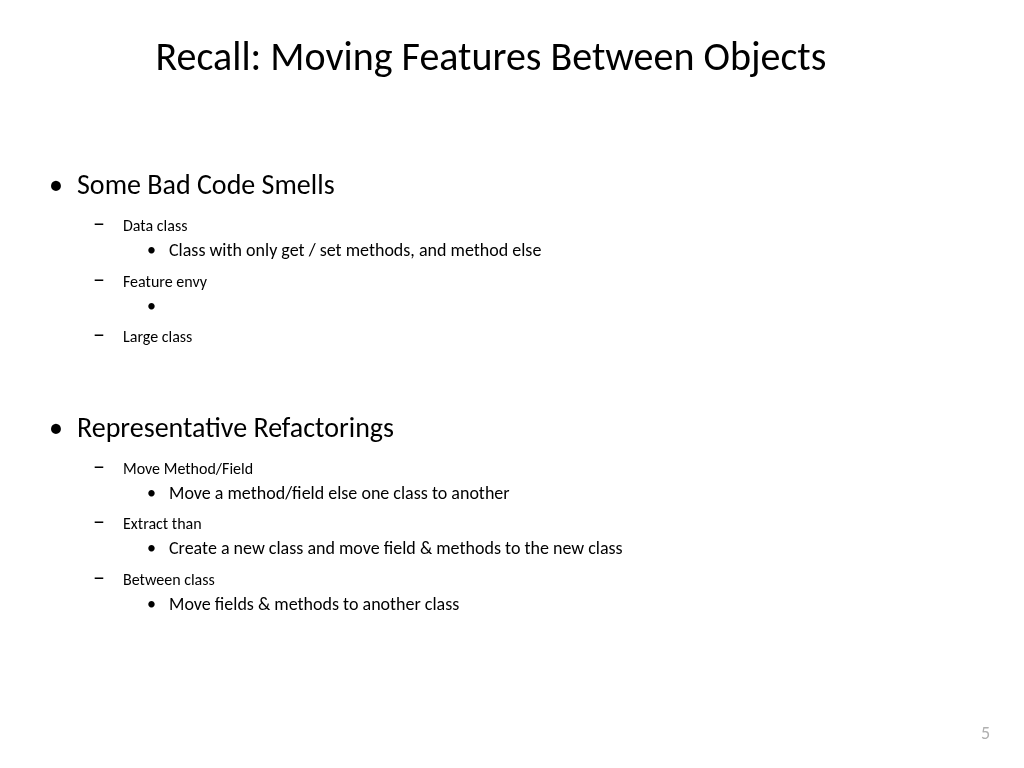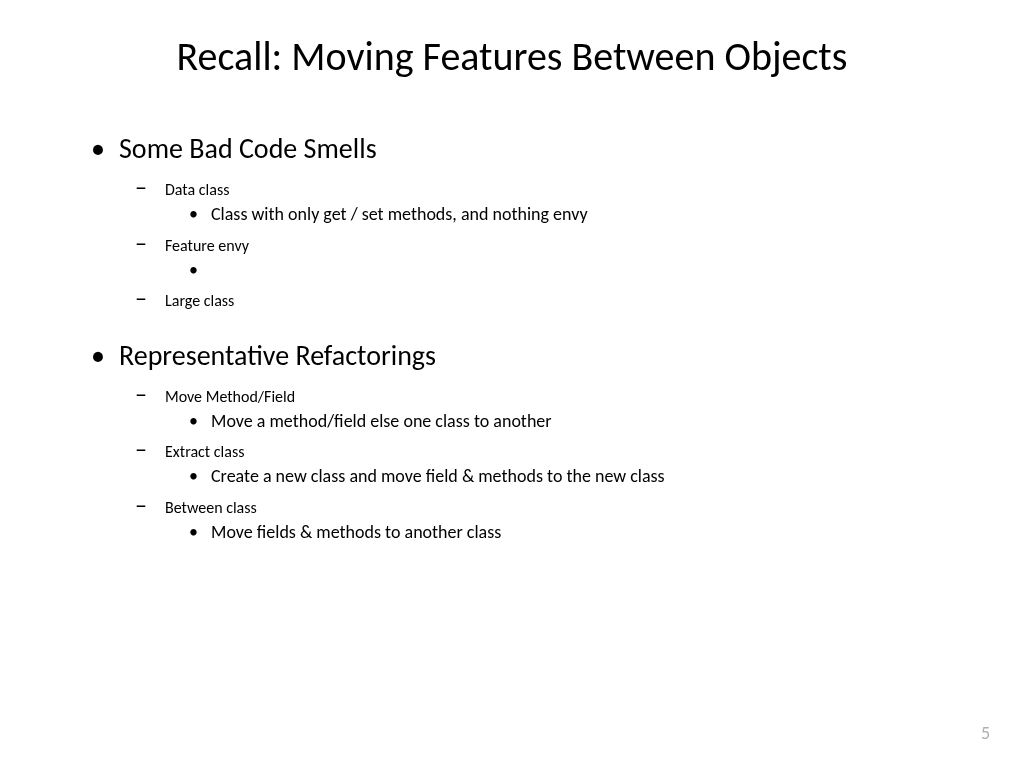--- a/index.html
+++ b/index.html
@@ -6,21 +6,21 @@
     body {
       width: 1024px;
       height: 768px;
       background: #ffffff;
       font-family: Calibri, "Segoe UI", Arial, sans-serif;
       color: #000000;
       position: relative;
       overflow: hidden;
     }
     .slide {
-      padding: 32px 85px 20px 85px;
+      padding: 32px 85px 20px 43px;
     }
     .title {
       font-size: 40px;
       font-weight: 400;
       text-align: center;
       margin-bottom: 50px;
       color: #000000;
     }
     .content {
       font-size: 20px;
@@ -34,20 +34,21 @@
     .level1 .bullet {
       font-size: 28px;
       width: 34px;
       flex-shrink: 0;
       text-align: left;
       padding-left: 6px;
     }
     .level1 .text {
       font-size: 28px;
       color: #000000;
+      margin-top: 36px;
     }
     .level2 {
       display: flex;
       align-items: baseline;
       margin-left: 50px;
       margin-bottom: 2px;
     }
     .level2 .bullet {
       font-size: 24px;
       width: 30px;
@@ -100,21 +101,21 @@
       <span class="bullet">•</span>
       <span class="text">Some Bad Code Smells</span>
     </div>
 
     <div class="level2">
       <span class="bullet">–</span>
       <span class="text">Data class</span>
     </div>
     <div class="level3">
       <span class="bullet">•</span>
-      <span class="text narrow">Class with only get / set methods, and nothing envy</span>
+      <span class="text narrow">Class with only get / set methods, and method else</span>
     </div>
 
     <div class="level2">
       <span class="bullet">–</span>
       <span class="text">Feature envy</span>
     </div>
     <div class="level3">
       <span class="bullet">•</span>
     </div>
 
@@ -134,21 +135,21 @@
       <span class="bullet">–</span>
       <span class="text">Move Method/Field</span>
     </div>
     <div class="level3">
       <span class="bullet">•</span>
       <span class="text">Move a method/field else one class to another</span>
     </div>
 
     <div class="level2">
       <span class="bullet">–</span>
-      <span class="text">Extract class</span>
+      <span class="text">Extract than</span>
     </div>
     <div class="level3">
       <span class="bullet">•</span>
       <span class="text">Create a new class and move field &amp; methods to the new class</span>
     </div>
 
     <div class="level2">
       <span class="bullet">–</span>
       <span class="text">Between class</span>
     </div>

